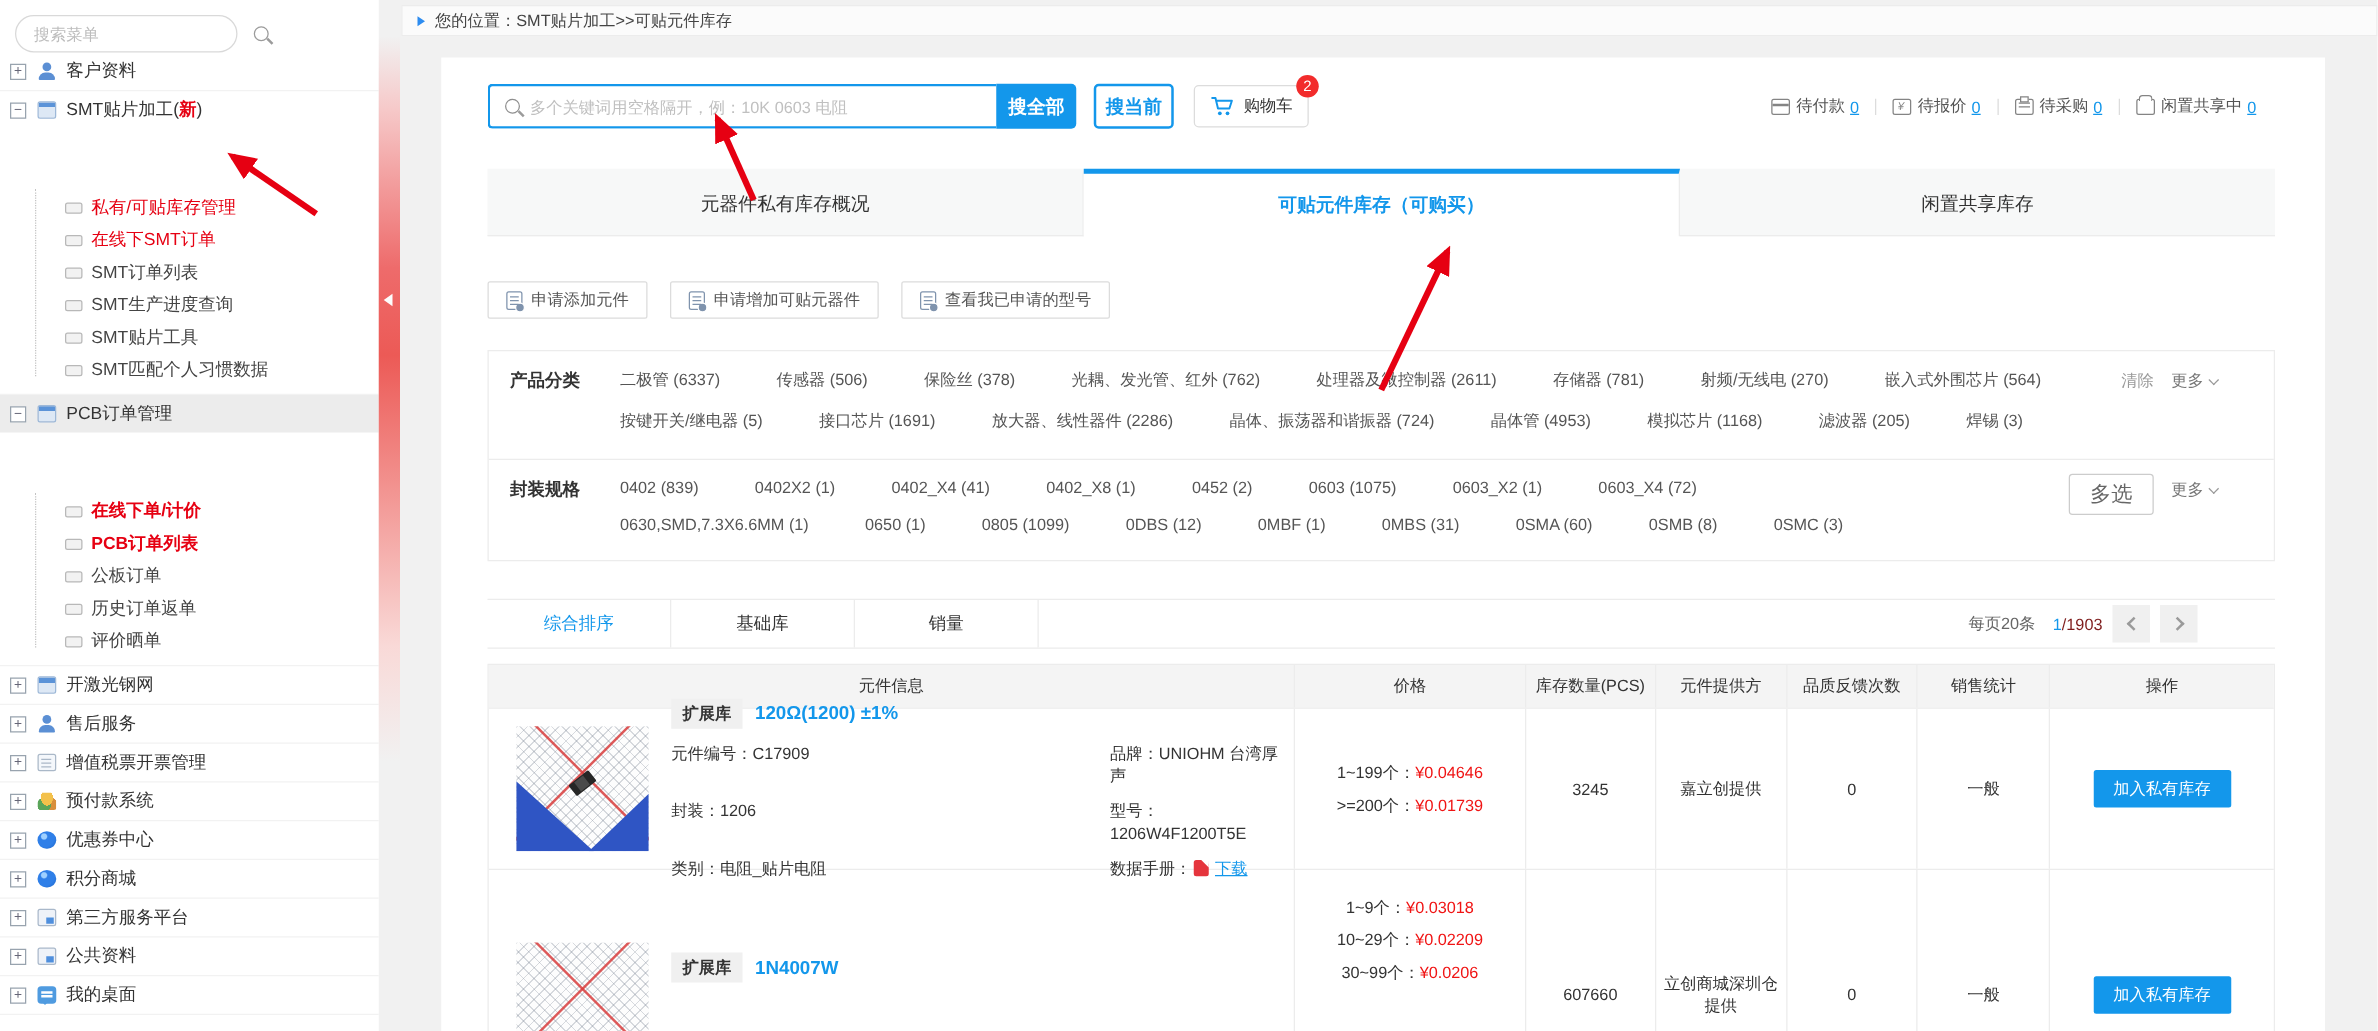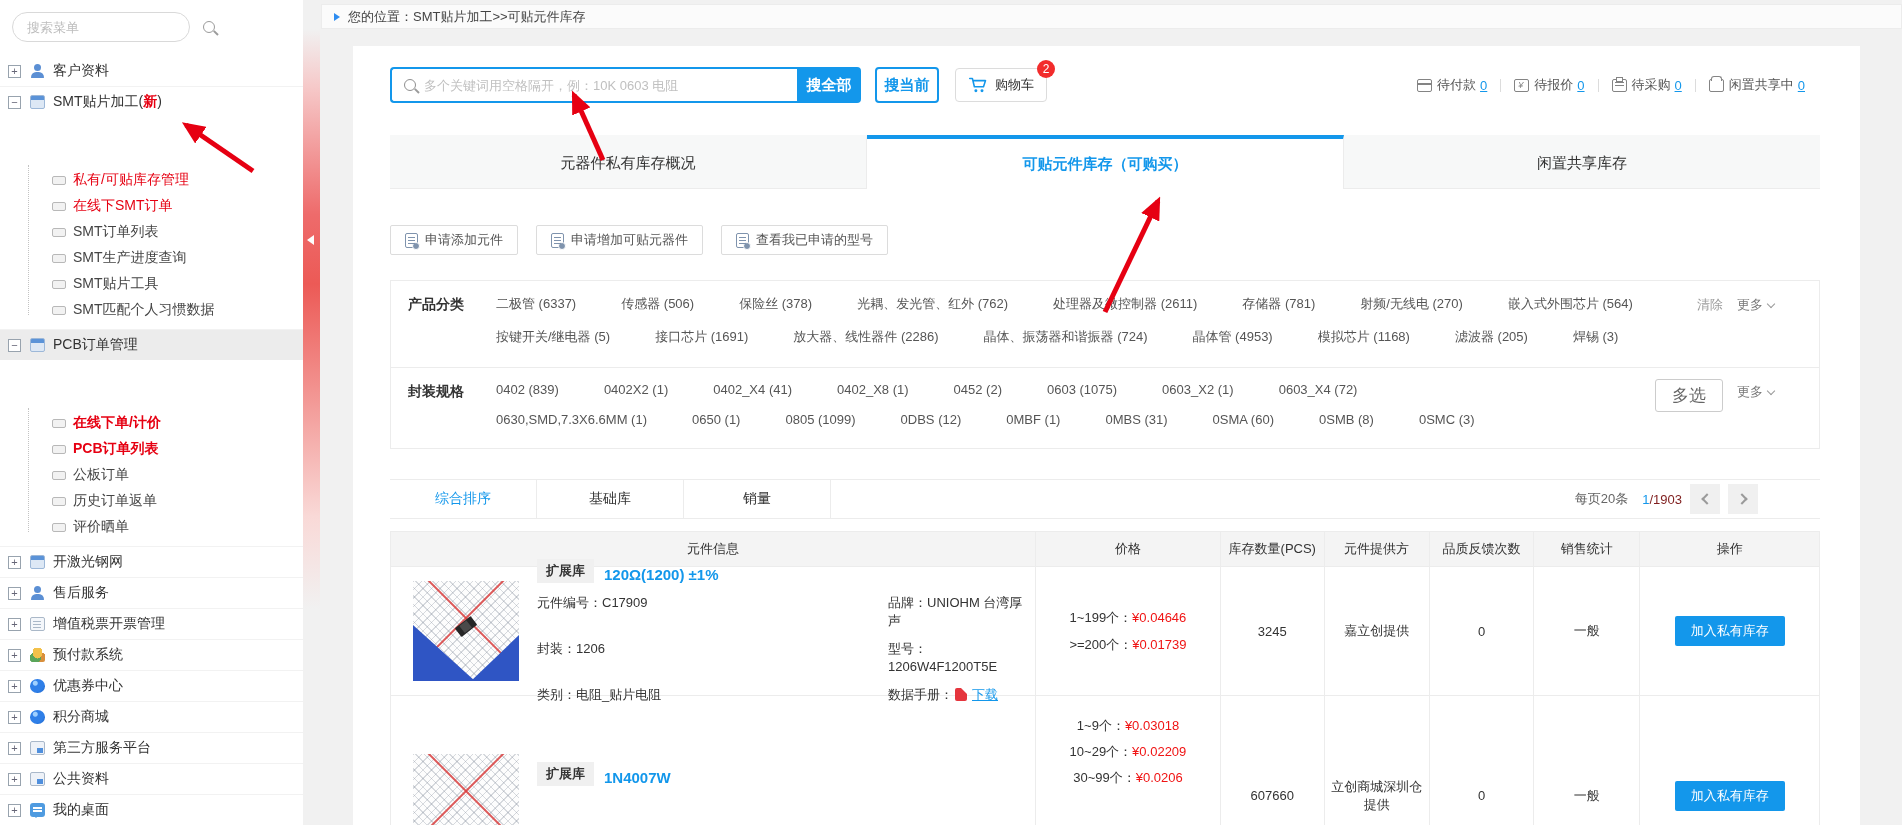--- a/index.html
+++ b/index.html
@@ -2,21 +2,21 @@
 <html><head>
 <meta charset="utf-8">
 <style>
   * { margin:0; padding:0; box-sizing:border-box; }
   html,body { width:1902px; height:825px; overflow:hidden; }
   body { font-family:"Liberation Sans","DejaVu Sans",sans-serif; background:#f1f1f1; position:relative; color:#333; }
   a { text-decoration:none; cursor:pointer; }
 
   
   .sidebar { position:absolute; left:0; top:0; width:303px; height:825px; background:#fff; z-index:2; }
-  .side-search { margin:12px 12px 14px 12px; width:178px; height:30px; border:1px solid #d9d9d9; border-radius:16px; display:flex; align-items:center; padding:0 10px 0 14px; background:#fff; }
+  .side-search { margin:12px 12px 0 12px; width:178px; height:30px; border:1px solid #d9d9d9; border-radius:16px; display:flex; align-items:center; padding:0 10px 0 14px; background:#fff; }
   .side-search input { border:none; outline:none; flex:1; font-size:13px; color:#333; font-family:inherit; background:transparent; }
   .side-search input::placeholder { color:#bdbdbd; }
   .mag { width:12px; height:12px; border:1.6px solid #9b9b9b; border-radius:50%; position:relative; flex:none; }
   .mag::after { content:""; position:absolute; width:6px; height:1.7px; background:#9b9b9b; transform:rotate(45deg); right:-5px; bottom:-2px; }
   .nav-group { border-bottom:1px solid #f2f2f2; }
   .nav-row { display:flex; align-items:center; cursor:pointer; }
   .nav-top { height:30px; padding-left:8px; font-size:14px; color:#333; }
   .nav-top .nav-label { margin-left:8px; }
   .nav-top.hl { background:#ececec; }
   .expander { width:13px; height:13px; border:1px solid #98a3ae; background:#fff; flex:none; position:relative; margin-right:9px; }
@@ -155,21 +155,21 @@
                repeating-linear-gradient(135deg, rgba(125,135,150,.30) 0 1px, transparent 1px 6px); }
   .redline { position:absolute; width:200%; height:1.5px; background:rgba(215,60,60,.85); left:-50%; top:36%; }
   .redline.r1 { transform:rotate(45deg); }
   .redline.r2 { transform:rotate(-45deg); }
   .bl-tri { position:absolute; bottom:0; left:0; width:0; height:0; border-bottom:56px solid #2f55c4; border-right:62px solid transparent; }
   .br-tri { position:absolute; bottom:0; right:0; width:0; height:0; border-bottom:46px solid #2f55c4; border-left:48px solid transparent; }
   .chip { position:absolute; top:40px; left:43px; width:20px; height:11px; background:#262626; transform:rotate(-38deg); border-radius:1px; }
   .chip::after { content:""; position:absolute; left:5px; top:1px; width:9px; height:9px; background:#4a4a4a; }
 
   .pinfo { display:flex; flex-direction:column; }
-  .ptitle-row { display:flex; align-items:flex-end; margin-bottom:11px; }
+  .ptitle-row { display:flex; align-items:center; margin-bottom:11px; }
   .pbadge { background:#f0f0f0; color:#333; font-weight:bold; font-size:13px; padding:3px 9px; margin-right:10px; }
   .ptitle { color:#1397eb; font-weight:bold; font-size:15px; }
   .pfields { display:grid; grid-template-columns:351px auto; row-gap:10px; font-size:13px; color:#333; line-height:18px; }
   .ds a { color:#1397eb; text-decoration:underline; }
   .pdf { display:inline-block; width:12px; height:13px; background:#e5353d; border-radius:2px; margin:0 5px -2px 2px; position:relative; }
   .pdf::after { content:""; position:absolute; right:0; top:0; border:3px solid #fff; border-left-color:transparent; border-bottom-color:transparent; }
 
   .c-price { flex-direction:column; gap:9px; }
   .pline .q { color:#333; }
   .pline .amt { color:#f01414; }

